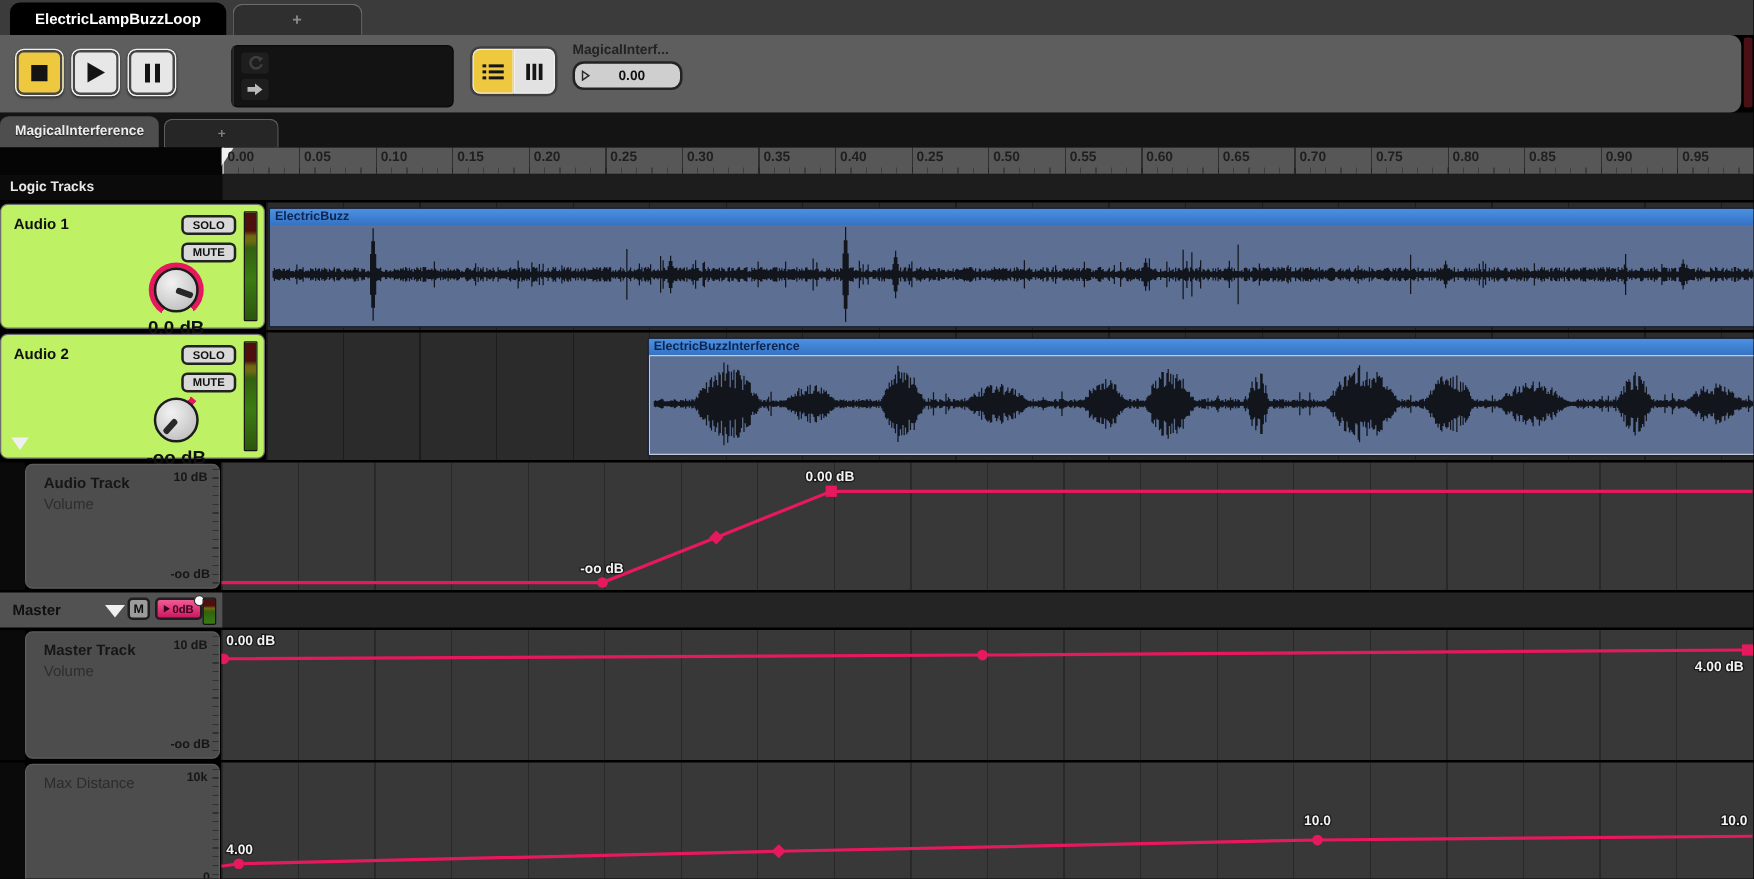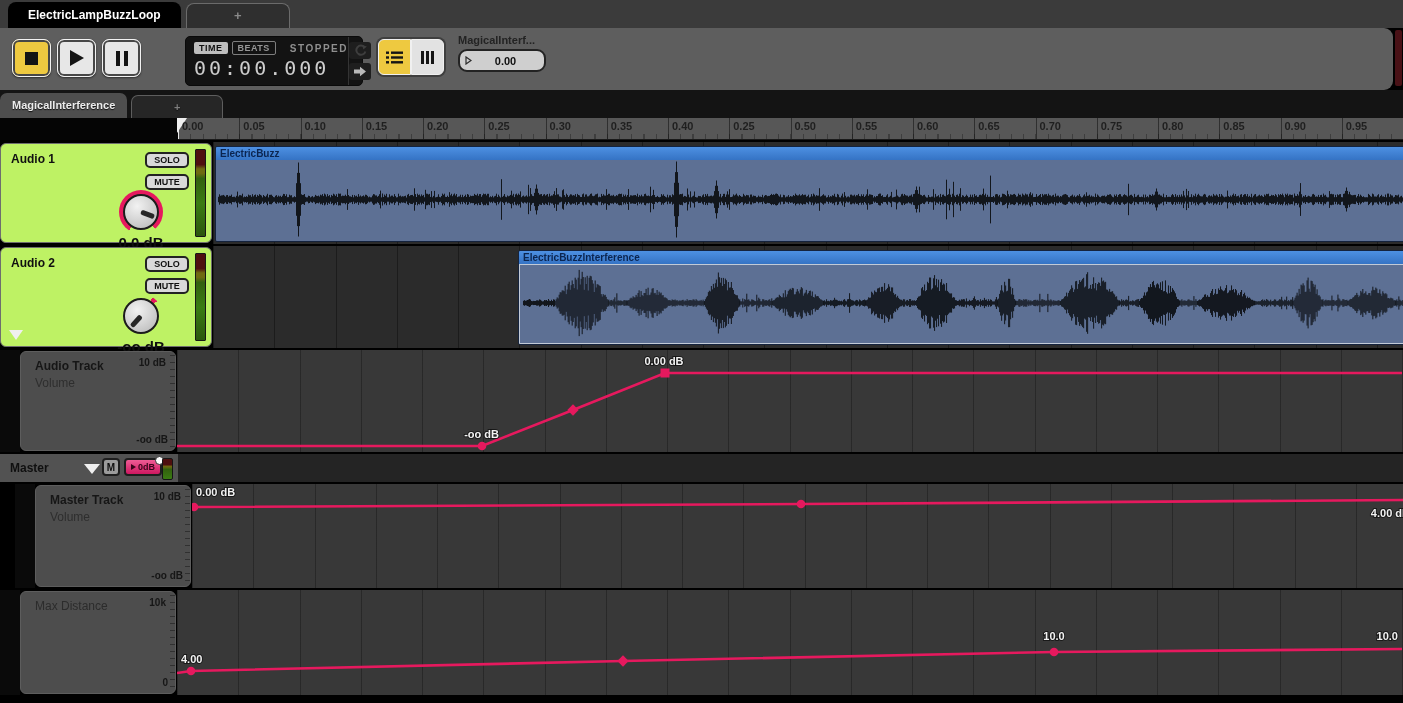--- a/index.html
+++ b/index.html
@@ -147,21 +147,21 @@
          background:linear-gradient(#ee5c95,#cf1760);box-sizing:border-box;
          display:flex;align-items:center;justify-content:center;gap:2px;}
   .badge .txt{font-size:9px;font-weight:bold;color:#38041a;}
   .badge .tri{width:0;height:0;border-left:5px solid #38041a;border-top:3px solid transparent;border-bottom:3px solid transparent;}
   .badge .dot{position:absolute;top:-4px;right:-4px;width:7px;height:7px;border-radius:50%;
               background:#fff;border:1px solid #333;}
   .mmeter{position:absolute;right:5px;top:4px;width:9px;height:20px;border:1px solid #161616;border-radius:2px;
      background:linear-gradient(to bottom,#4e0f0f 0%,#4e0f0f 28%,#6f6a11 38%,#33610f 52%,#3a7c12 100%);}
   .mbody{flex:1;background:#242424;}
 
-  .h102{height:102px;} .h104{height:104px;padding-left:15px;} .h105{height:105px;}
+  .h102{height:102px;} .h104{height:104px;} .h105{height:105px;}
 </style>
 </head>
 <body>
 
 <div class="app">
 
   <div class="tabstrip">
     <div class="ptab" style="margin-left:8px">ElectricLampBuzzLoop</div>
     <div class="ptab add" style="margin-left:5px">+</div>
   </div>
@@ -176,28 +176,20 @@
         </div>
       <div class="tbtn">
         <span class="g-pause">
             <i></i>
             <i></i>
           </span>
         </div>
     </div>
 
     <div class="timepanel">
-      <div class="tp-main">
-        <div class="tp-row">
-          <span class="chip on">TIME</span>
-          <span class="chip off">BEATS</span>
-          <span class="status">STOPPED</span>
-        </div>
-        <div class="clock">00:00.000</div>
-      </div>
       <div class="tp-icons">
         <div class="mini">
           <svg width="14" height="12" viewBox="0 0 14 12">
             <path d="M11.5 3.2 A4.6 4.6 0 1 0 12.4 7.4" fill="none" stroke="#3e3e3e" stroke-width="2"></path>
             <polygon points="9,1 13.8,2.6 10.4,5.6" fill="#3e3e3e"></polygon>
             </svg>
         </div>
         <div class="mini">
           <svg width="14" height="11" viewBox="0 0 14 11">
             <path d="M1 3.6h6V.8l6 4.7-6 4.7V7.4H1z" fill="#b9b9b9"></path>
@@ -268,20 +260,24 @@
         <span class="tick" style="left: 800.25px;">0.65</span>
         <span class="tick" style="left: 861.5px;">0.70</span>
         <span class="tick" style="left: 922.75px;">0.75</span>
         <span class="tick" style="left: 984px;">0.80</span>
         <span class="tick" style="left: 1045.25px;">0.85</span>
         <span class="tick" style="left: 1106.5px;">0.90</span>
         <span class="tick" style="left: 1167.75px;">0.95</span>
       </div>
   </div>
 
+  <div class="logicband">
+    <div class="lbl">Logic Tracks</div>
+    <div class="rest"></div>
+  </div>
 
   <div class="trow h102">
     <div class="thead">
       <span class="tname">Audio 1</span>
       <div class="smbtn" style="top:8px">SOLO</div>
       <div class="smbtn" style="top:30px">MUTE</div>
       <div class="knobwrap">
         <div class="ring ring-high"></div>
         <div class="knob">
           <div class="pointer pt-high"></div>

